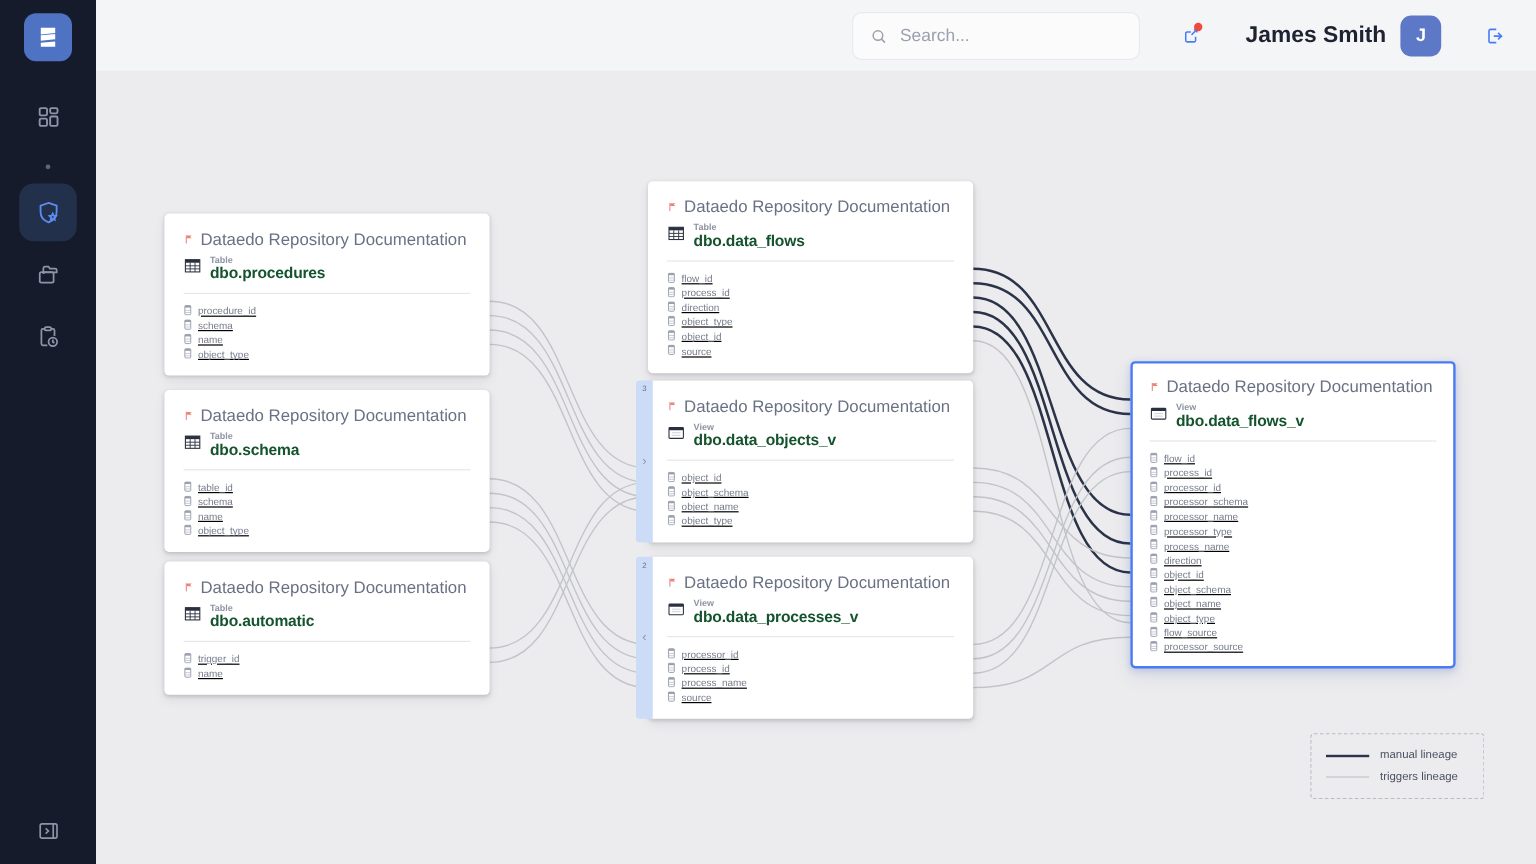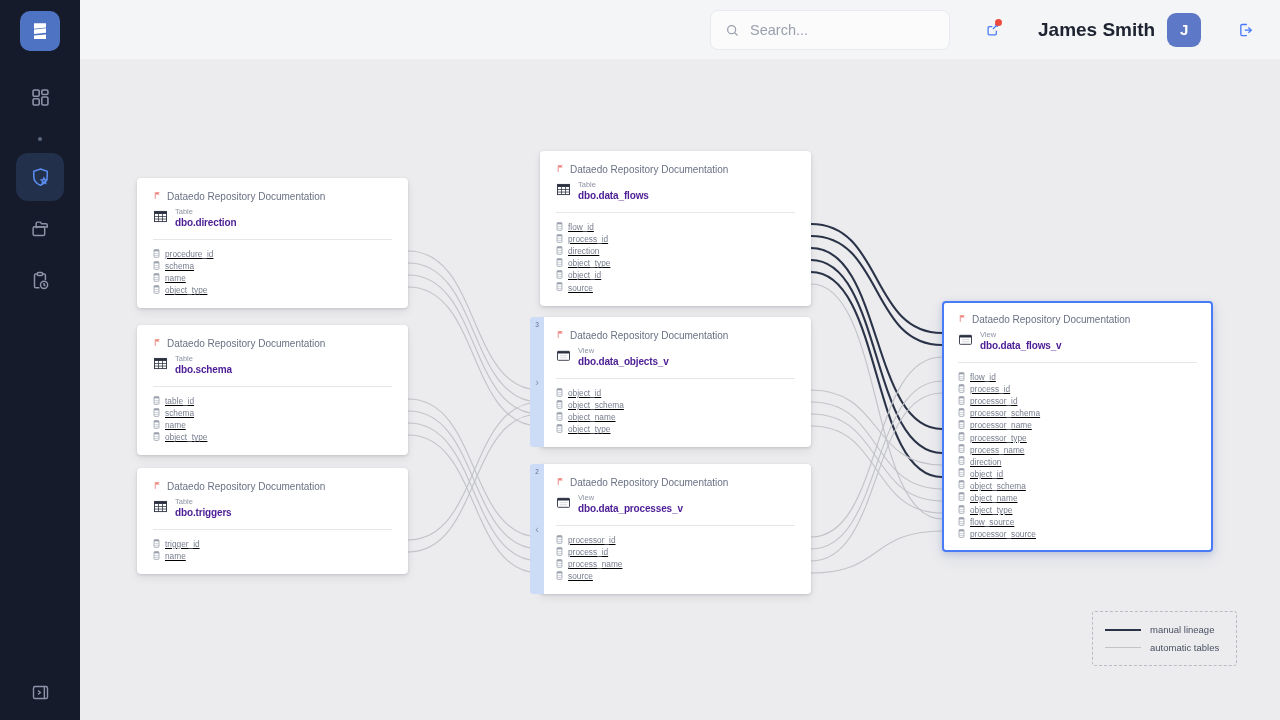--- a/index.html
+++ b/index.html
@@ -96,26 +96,26 @@
     padding: 13px 16px 12px 16px;
     z-index: 5;
   }
   .card.selected {
     border: 2px solid #4a7bf7;
     box-shadow: 0 2px 6px rgba(40,70,160,.18), 0 6px 16px rgba(40,70,160,.10);
     padding: 11px 14px 10px 14px;
   }
   .card-source {
     display: flex; gap: 5px;
-    font-size: 10px; color: #6a7184; margin-bottom: 5px;
+    font-size: 14px; color: #6a7184; margin-bottom: 5px;
   }
   .card-title-row { display: flex; align-items: flex-start; gap: 7px; }
   .type-icon { flex: 0 0 auto; margin-top: 2px; }
-  .card-type { font-size: 7.5px; color: #8d93a3; line-height: 9px; }
-  .card-name { font-size: 10px; font-weight: bold; color: #4c1d95; line-height: 14px; letter-spacing: -.15px; }
+  .card-type { font-size: 7.5px; color: #8d93a3; line-height: 9px; font-weight: bold; }
+  .card-name { font-size: 13px; font-weight: bold; color: #14532d; line-height: 14px; letter-spacing: -.15px; }
   .divider { height: 1px; background: #e6e7eb; margin: 9px 0 8px 0; }
   .col-list { display: flex; flex-direction: column; text-decoration: underline; }
   .col-row {
     display: flex; align-items: center; gap: 5px;
     height: 12.1px; font-size: 8.3px; color: #767c8c;
   }
   .col-icon { flex: 0 0 auto; }
 
   
   .side-tab {
@@ -273,21 +273,21 @@
       <span>Dataedo Repository Documentation</span>
     </div>
     <div class="card-title-row">
       <span class="type-icon"><svg width="15" height="15" viewBox="0 0 20 20">
     <rect x="2" y="3.2" width="16" height="13.6" fill="none" stroke="#2b3040" stroke-width="1.2"></rect>
     <rect x="2" y="3.2" width="16" height="3.4" fill="#2b3040"></rect>
     <path d="M7.3 6.6 v10.2 M12.7 6.6 v10.2 M2 10 h16 M2 13.4 h16" stroke="#2b3040" stroke-width="1"></path>
               </svg></span>
       <span>
         <div class="card-type">Table</div>
-        <div class="card-name">dbo.direction</div>
+        <div class="card-name">dbo.procedures</div>
       </span>
     </div>
     <div class="divider"></div>
     <div class="col-list">
             <div class="col-row">
        <span class="col-icon"><svg width="7" height="9" viewBox="0 0 8 11">
     <rect x="1" y="0.8" width="6" height="9.4" rx="1" fill="none" stroke="#9aa0ad" stroke-width="1"></rect>
     <rect x="1" y="0.8" width="6" height="2.1" fill="#9aa0ad"></rect>
     <path d="M1 5.6 h6 M1 7.9 h6" stroke="#b9bec8" stroke-width=".8"></path>
                 </svg></span>
@@ -385,21 +385,21 @@
       <span>Dataedo Repository Documentation</span>
     </div>
     <div class="card-title-row">
       <span class="type-icon"><svg width="15" height="15" viewBox="0 0 20 20">
     <rect x="2" y="3.2" width="16" height="13.6" fill="none" stroke="#2b3040" stroke-width="1.2"></rect>
     <rect x="2" y="3.2" width="16" height="3.4" fill="#2b3040"></rect>
     <path d="M7.3 6.6 v10.2 M12.7 6.6 v10.2 M2 10 h16 M2 13.4 h16" stroke="#2b3040" stroke-width="1"></path>
               </svg></span>
       <span>
         <div class="card-type">Table</div>
-        <div class="card-name">dbo.triggers</div>
+        <div class="card-name">dbo.automatic</div>
       </span>
     </div>
     <div class="divider"></div>
     <div class="col-list">
             <div class="col-row">
        <span class="col-icon"><svg width="7" height="9" viewBox="0 0 8 11">
     <rect x="1" y="0.8" width="6" height="9.4" rx="1" fill="none" stroke="#9aa0ad" stroke-width="1"></rect>
     <rect x="1" y="0.8" width="6" height="2.1" fill="#9aa0ad"></rect>
     <path d="M1 5.6 h6 M1 7.9 h6" stroke="#b9bec8" stroke-width=".8"></path>
                 </svg></span>
@@ -743,17 +743,17 @@
         </div>
       </div>
 
     <div class="legend">
       <div class="legend-row">
         <span class="legend-line"></span>
         <span class="legend-label">manual lineage</span>
       </div>
       <div class="legend-row">
         <span class="legend-line auto"></span>
-        <span class="legend-label">automatic tables</span>
+        <span class="legend-label">triggers lineage</span>
       </div>
     </div>
   </div>
 </div>
 
 </body></html>

